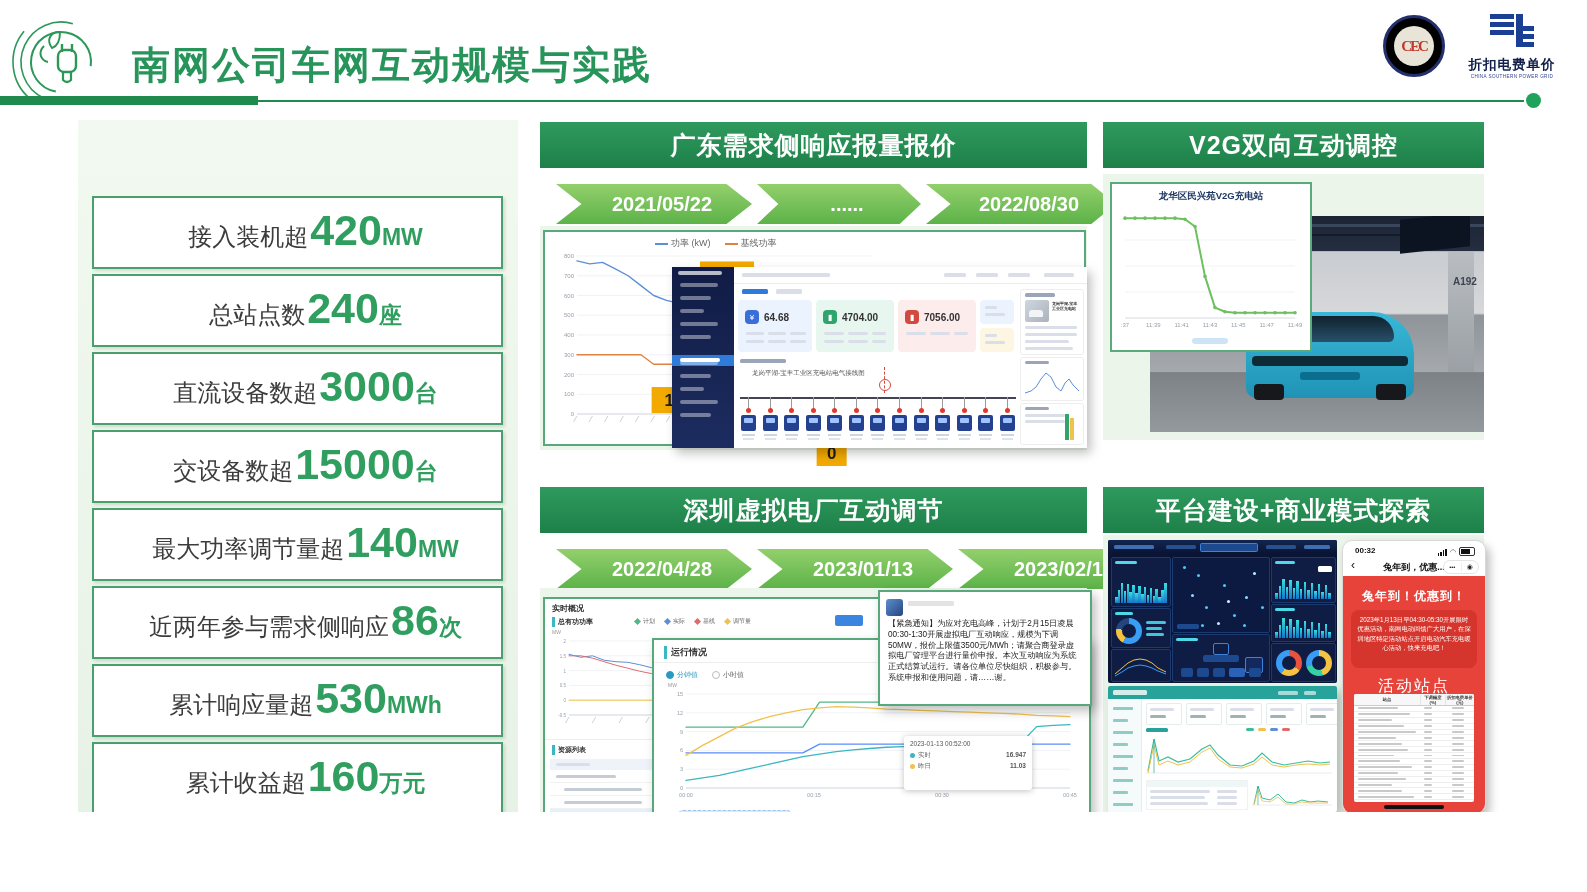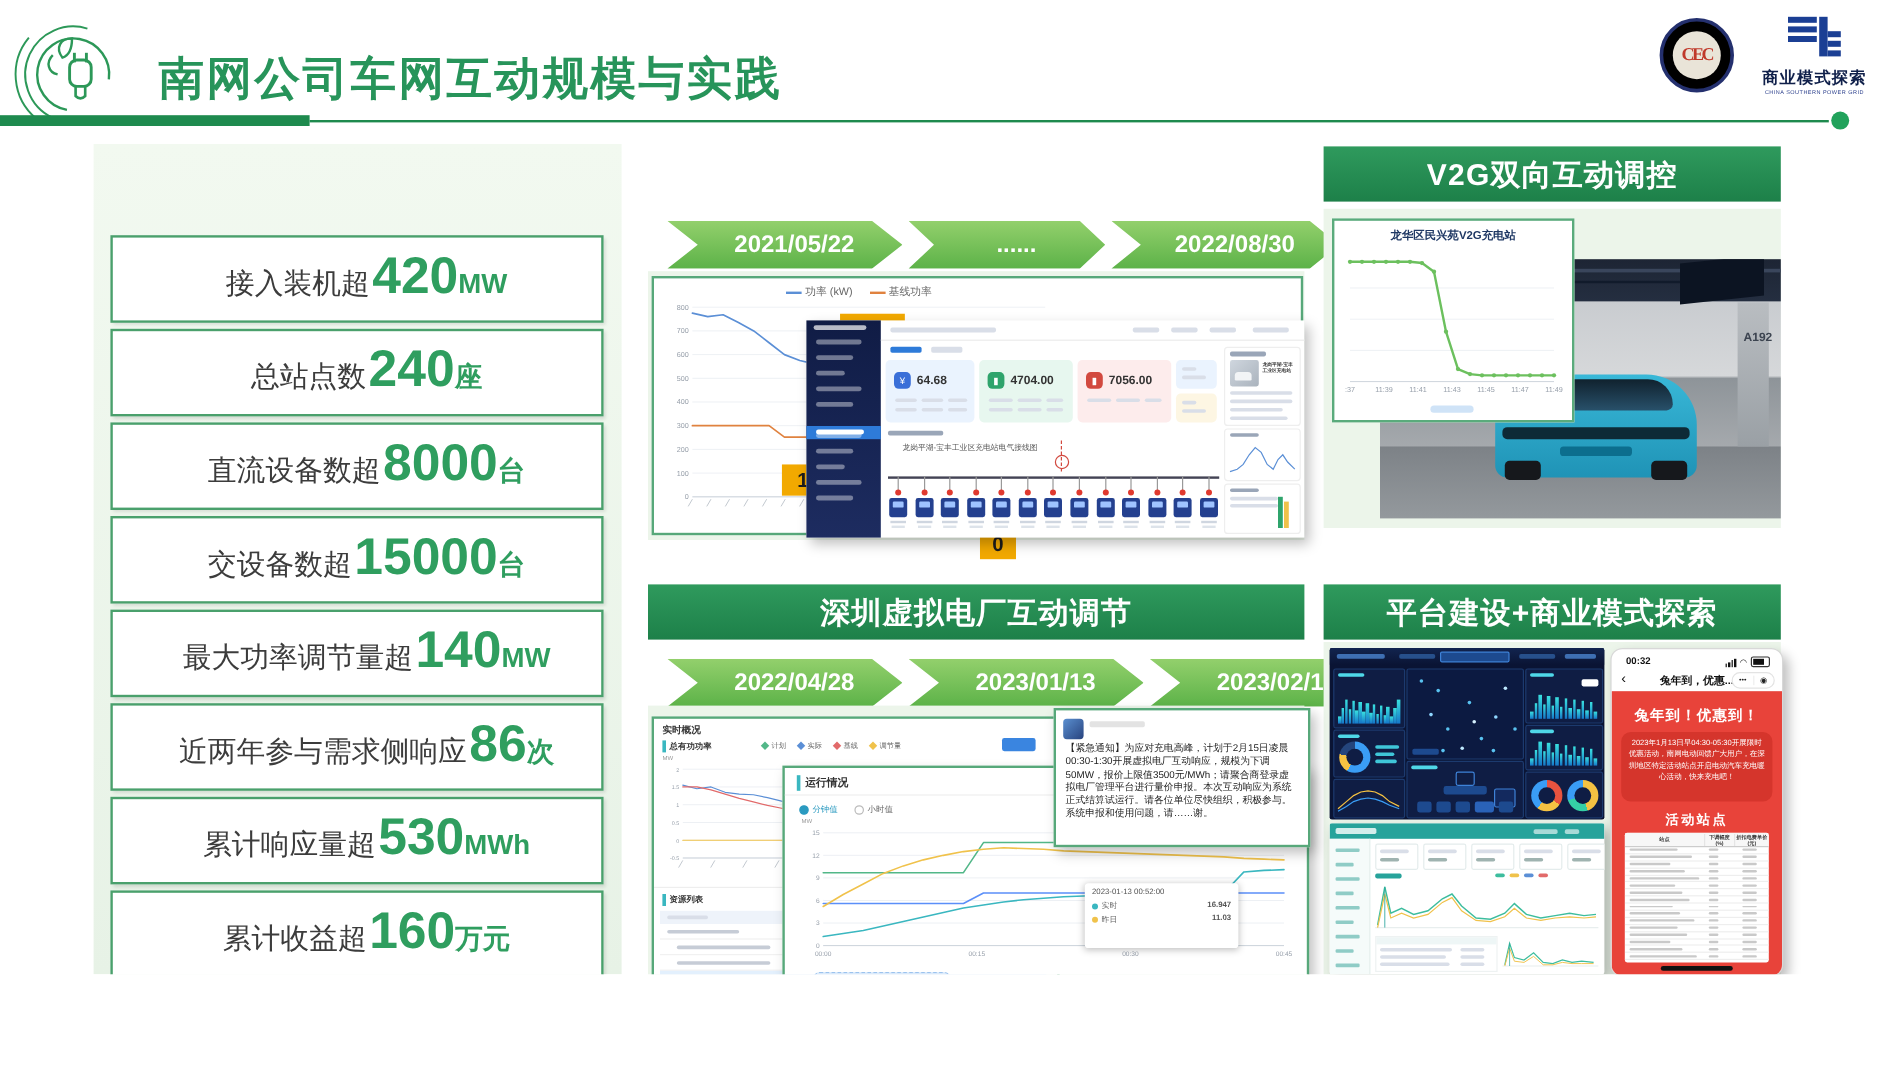--- a/index.html
+++ b/index.html
@@ -91,39 +91,39 @@
       <g fill="#1b3f94">
         <rect x="1" y="2" width="24" height="5"></rect>
           <rect x="1" y="10" width="24" height="5"></rect>
           <rect x="1" y="18" width="24" height="5"></rect>
         <rect x="27" y="2" width="7" height="33"></rect>
         <rect x="34" y="14" width="11" height="5"></rect>
           <rect x="34" y="22" width="11" height="5"></rect>
           <rect x="34" y="30" width="11" height="5"></rect>
       </g>
     </svg>
-    <div class="csg-name">商业模式探索</div>
+    <div class="csg-name">折扣电费单价</div>
     <div class="csg-en">CHINA SOUTHERN POWER GRID</div>
   </div>
 
   <div class="abs greenbg" style="left:78px;top:120px;width:440px;height:692px">
     <div class="abs" id="stat-list" style="left:14px;top:76px;width:411px;display:flex;flex-direction:column;gap:5px">
       <div class="statbox">
           <span class="lbl">接入装机超</span>
           <span class="val">420</span>
           <span class="unit">MW</span>
         </div>
       <div class="statbox">
           <span class="lbl">总站点数</span>
           <span class="val">240</span>
           <span class="unit">座</span>
         </div>
       <div class="statbox">
           <span class="lbl">直流设备数超</span>
-          <span class="val">8000</span>
+          <span class="val">3000</span>
           <span class="unit">台</span>
         </div>
       <div class="statbox">
           <span class="lbl">交设备数超</span>
           <span class="val">15000</span>
           <span class="unit">台</span>
         </div>
       <div class="statbox">
           <span class="lbl">最大功率调节量超</span>
           <span class="val">140</span>
@@ -141,20 +141,21 @@
         </div>
       <div class="statbox">
           <span class="lbl">累计收益超</span>
           <span class="val">160</span>
           <span class="unit">万元</span>
         </div>
     </div>
   </div>
 
   <div class="abs" style="left:540px;top:120px;width:547px;height:335px">
+    <div class="abs banner" style="left:0;top:2px;width:547px">广东需求侧响应报量报价</div>
     <div class="abs chevrow" style="left:16px;top:64px">
       <div class="chev" style="width:152px">2021/05/22</div>
       <div class="chev" style="width:120px">......</div>
       <div class="chev" style="width:146px">2022/08/30</div>
     </div>
     <div class="abs" style="left:0;top:106px;width:547px;height:224px;background:#ecf5ea"></div>
 
     <div class="abs gpanel" style="left:3px;top:110px;width:539px;height:212px">
       <div class="abs" style="left:110px;top:5px;display:flex;gap:14px;font-size:9px">
         <span class="legend-item">
@@ -847,21 +848,21 @@
         <span class="abs" style="left:0;top:4px;width:142px;text-align:center;font-size:9px;font-weight:bold;color:#111">兔年到，优惠...</span>
         <span class="abs" style="right:6px;top:3px;width:34px;height:12px;border:1px solid #e3e3e3;border-radius:7px;display:flex;align-items:center;justify-content:space-evenly;background:#fff">
             <i style="font-size:6px;font-style:normal;color:#222">•••</i>
             <i style="width:1px;height:8px;background:#eee"></i>
             <i style="font-size:7px;font-style:normal;color:#222">◉</i>
           </span>
       </div>
       <div class="abs" style="left:0;top:35px;width:142px;height:237px;background:#e8433a">
         <div class="abs" style="left:0;top:12px;width:142px;text-align:center;font-size:12px;font-weight:bold;color:#fff;letter-spacing:1px">兔年到！优惠到！</div>
         <div class="abs" style="left:8px;top:34px;width:126px;height:58px;background:#d5352c;border-radius:8px;padding:5px 6px;box-sizing:border-box;font-size:6.3px;line-height:1.5;color:#fff;text-align:center">2023年1月13日早04:30-05:30开展限时优惠活动，南网电动回馈广大用户，在深圳地区特定活动站点开启电动汽车充电暖心活动，快来充电吧！</div>
-        <div class="abs" style="left:0;top:100px;width:142px;text-align:center;font-size:11px;font-weight:bold;color:#fff;letter-spacing:2px">活动站点</div>
+        <div class="abs" style="left:0;top:100px;width:142px;text-align:center;font-size:16px;font-weight:normal;color:#fff;letter-spacing:2px">活动站点</div>
         <div class="abs" style="left:11px;top:118px;width:120px;height:108px;background:#fff;border-radius:2px;overflow:hidden">
           <div style="display:flex;height:11px;background:#f7f7f7;border-bottom:1px solid #ccc;font-size:4.3px;font-weight:bold;color:#333;align-items:center;text-align:center">
             <span style="width:56%">站点</span>
             <span style="width:20%;border-left:1px solid #e5e5e5">下调幅度(%)</span>
             <span style="width:24%;border-left:1px solid #e5e5e5">折扣电费单价(元)</span>
           </div>
           <div id="phone-rows">
               <div class="prow">
                 <span style="left:4px;width:40px"></span>
                 <span style="left:70px;width:8px"></span>

